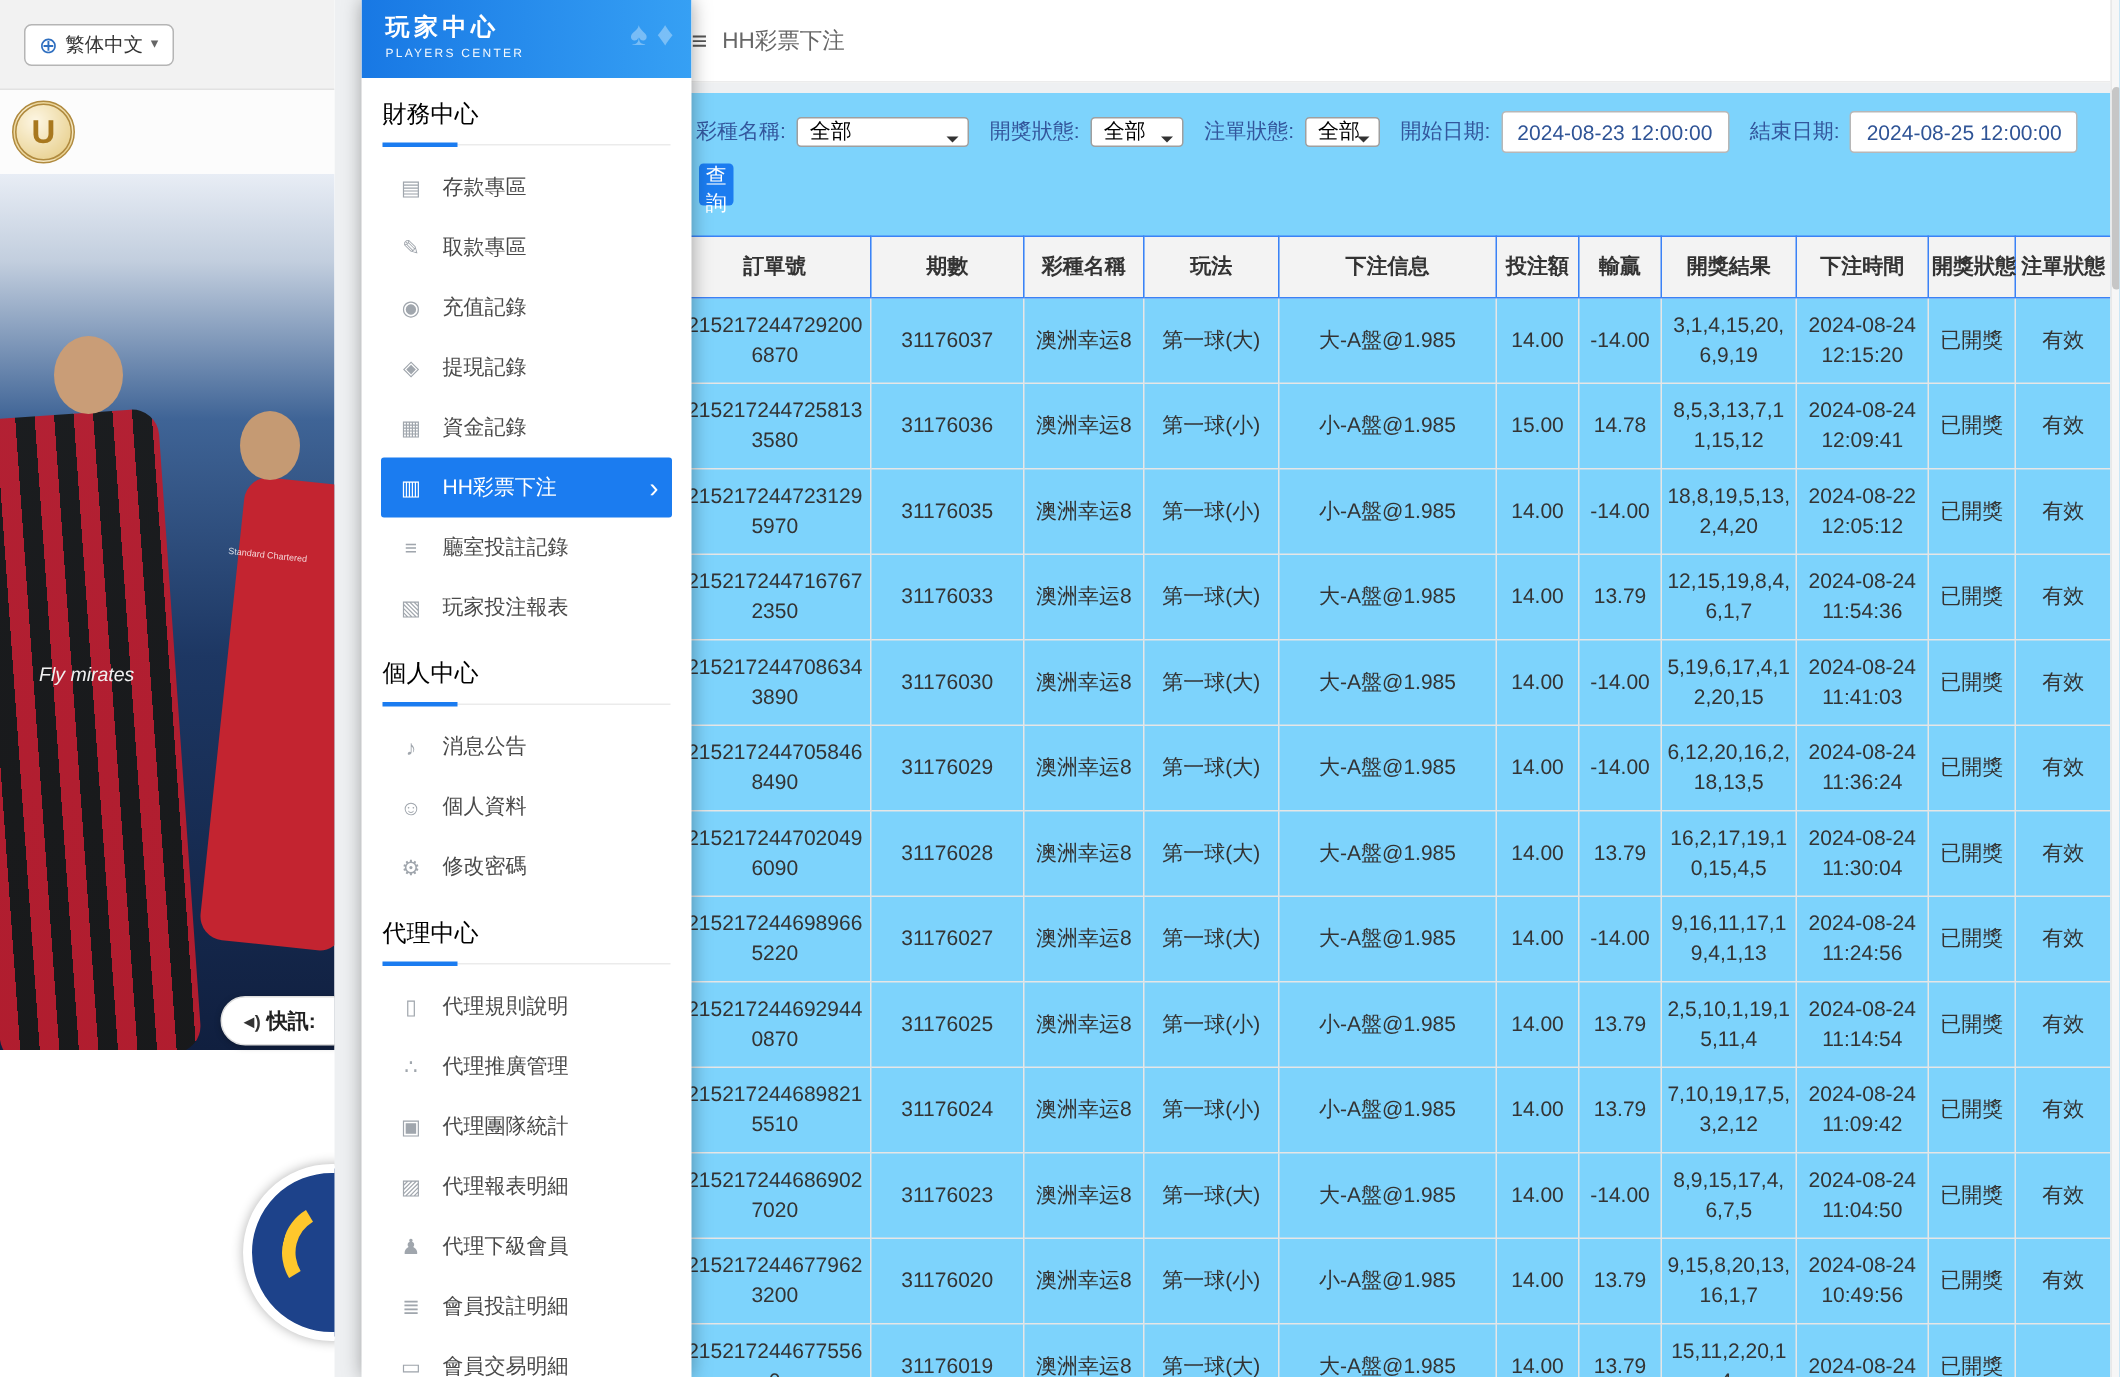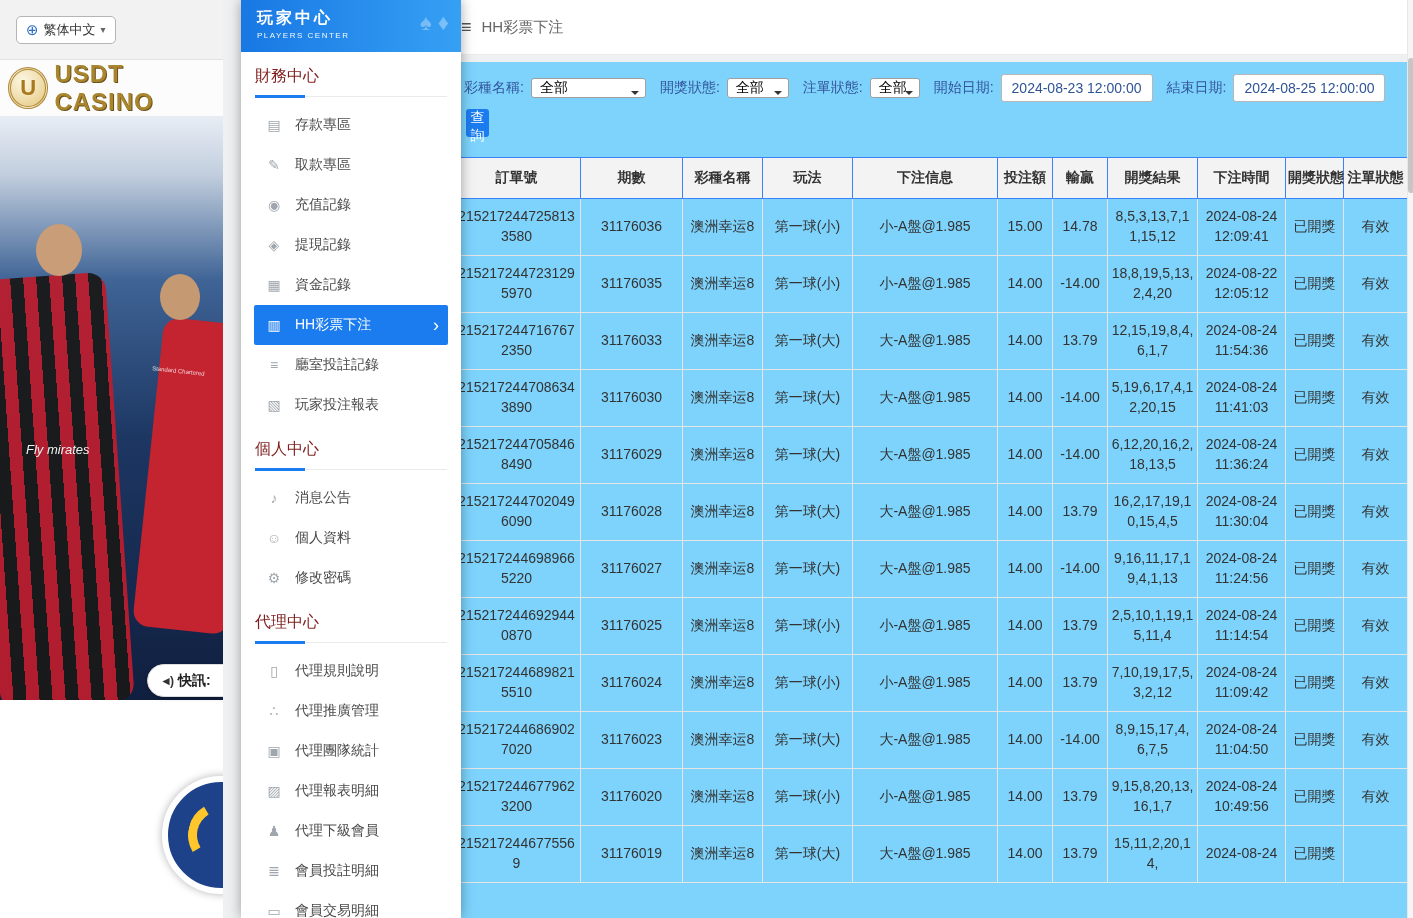--- a/index.html
+++ b/index.html
@@ -34,21 +34,21 @@
   .team-logo::after { content:""; position:absolute; inset:20px; border-radius:50%;
                border:9px solid #ffc72c; border-top-color:transparent; border-bottom-color:transparent; transform:rotate(14deg); }
 
   
   .sidebar { position:absolute; left:241px; top:0; width:220px; height:918px; background:#fff;
              box-shadow:0 0 12px rgba(0,0,0,.35); overflow:hidden; z-index:5; }
   .sidebar-header { height:52px; background:linear-gradient(90deg,#1878e4,#36a0f4); color:#fff; padding:8px 0 0 16px; position:relative; }
   .sb-title { font-size:16px; font-weight:bold; letter-spacing:3px; }
   .sb-sub { font-size:8px; letter-spacing:1.5px; margin-top:2px; opacity:.95; }
   .sb-deco { position:absolute; right:12px; top:10px; font-size:22px; color:rgba(255,255,255,.35); }
-  .section-title { margin:14px 14px 8px; padding-bottom:9px; font-size:16px; color:#7f1d1d; border-bottom:1px solid #ebebeb; position:relative; }
+  .section-title { margin:14px 14px 8px; padding-bottom:9px; font-size:16px; color:#000000; border-bottom:1px solid #ebebeb; position:relative; }
   .section-title::after { content:""; position:absolute; left:0; bottom:-2px; width:50px; height:3px; background:#1b7cf0; }
   .menu-item { height:40px; margin:0 13px; display:flex; align-items:center; gap:13px; padding-left:12px;
                font-size:14px; color:#4a4a4a; border-radius:2px; cursor:pointer; }
   .mi-icon { width:16px; text-align:center; color:#a0a6ad; font-size:14px; }
   .menu-item.active { background:#1b7cf0; color:#fff; }
   .menu-item.active .mi-icon { color:#fff; }
   .mi-chevron { margin-left:auto; margin-right:9px; font-size:18px; line-height:1; }
 
   
   .main { position:absolute; left:443px; top:0; width:964px; height:918px; background:#eef0f2; overflow:hidden; }
@@ -83,21 +83,20 @@
   <div class="bg-left">
     <div class="bg-topbar">
       <div class="lang-pill">
         <span class="globe">⊕</span>
         <span>繁体中文</span>
         <span class="lang-caret">▾</span>
       </div>
     </div>
     <div class="logo-row">
       <div class="logo-badge">U</div>
-      <span class="logo-text">USDT CASINO</span>
     </div>
     <div class="hero">
       <div class="jersey-a"></div>
       <div class="head-a"></div>
       <div class="jersey-b"></div>
       <div class="head-b"></div>
       <div class="jersey-text1">Fly mirates</div>
       <div class="jersey-text2">Standard Chartered</div>
     </div>
     <div class="news-pill">
@@ -246,20 +245,33 @@
               <th>投注額</th>
               <th>輸贏</th>
               <th>開獎結果</th>
               <th>下注時間</th>
               <th>開獎狀態</th>
               <th>注單狀態</th>
             </tr>
           </thead>
         <tbody id="bets-tbody">
             <tr>
+              <td>2152172447292006870</td>
+              <td>31176037</td>
+              <td>澳洲幸运8</td>
+              <td>第一球(大)</td>
+              <td>大-A盤@1.985</td>
+              <td>14.00</td>
+              <td>-14.00</td>
+              <td>3,1,4,15,20,6,9,19</td>
+              <td>2024-08-24 12:15:20</td>
+              <td>已開獎</td>
+              <td>有效</td>
+            </tr>
+            <tr>
               <td>2152172447258133580</td>
               <td>31176036</td>
               <td>澳洲幸运8</td>
               <td>第一球(小)</td>
               <td>小-A盤@1.985</td>
               <td>15.00</td>
               <td>14.78</td>
               <td>8,5,3,13,7,11,15,12</td>
               <td>2024-08-24 12:09:41</td>
               <td>已開獎</td>

